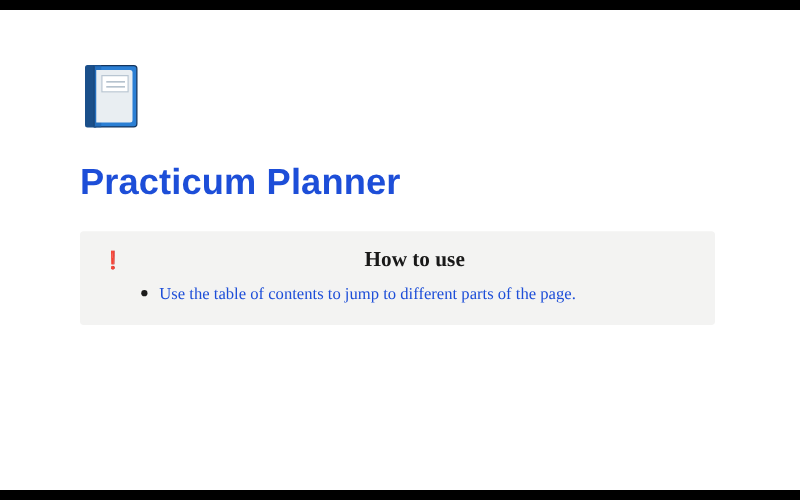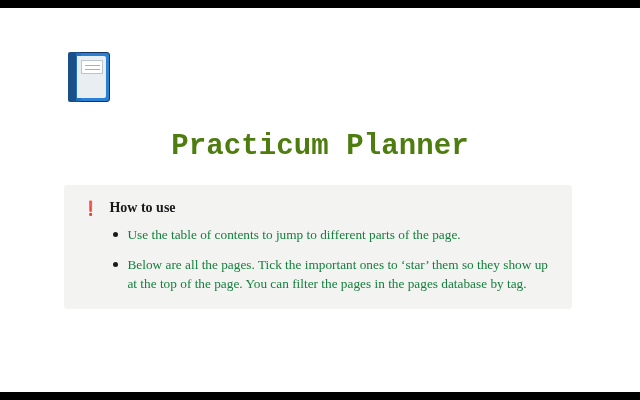--- a/index.html
+++ b/index.html
@@ -91,27 +91,26 @@
   .book .band {
     position: absolute;
     left: 7px;
     top: 0;
     width: 6px;
     height: 50px;
     background: #1f63ab;
     opacity: 0.55;
   }
   h1.title {
-    font-family: Liberation Mono, monospace;
+    font-family: Liberation Sans, sans-serif;
     font-size: 29px;
     font-weight: bold;
-    color: #4d7c0f;
+    color: #1d4ed8;
     margin: 0 0 22px 0;
     letter-spacing: 0.1px;
-    text-align: center;
   }
   .callout {
     background: #f3f3f2;
     border-radius: 3px;
     padding: 14px 18px 16px 18px;
     display: flex;
     align-items: flex-start;
     width: 508px;
     box-sizing: border-box;
   }
@@ -121,37 +120,38 @@
     font-weight: bold;
     line-height: 18px;
     margin-right: 10px;
     flex: 0 0 auto;
     font-family: "Liberation Sans", sans-serif;
   }
   .callout-body {
     flex: 1 1 auto;
   }
   .callout-heading {
-    font-size: 14px;
+    font-size: 17px;
     font-weight: bold;
     color: #191919;
     line-height: 18px;
     margin-bottom: 8px;
+    text-align: center;
   }
   ul.bullets {
     list-style: none;
     margin: 0;
     padding: 0;
   }
   ul.bullets li {
     position: relative;
     padding-left: 18px;
     font-size: 13.3px;
     line-height: 19px;
-    color: #15803d;
+    color: #1d4ed8;
     margin-bottom: 11px;
   }
   ul.bullets li:last-child {
     margin-bottom: 0;
   }
   ul.bullets li:before {
     content: "";
     position: absolute;
     left: 4px;
     top: 7px;
@@ -178,19 +178,18 @@
     </div>
 
     <h1 class="title">Practicum Planner</h1>
 
     <div class="callout">
       <div class="callout-icon">❗</div>
       <div class="callout-body">
         <div class="callout-heading">How to use</div>
         <ul class="bullets">
           <li>Use the table of contents to jump to different parts of the page.</li>
-          <li>Below are all the pages. Tick the important ones to ‘star’ them so they show up at the top of the page. You can filter the pages in the pages database by tag.</li>
         </ul>
       </div>
     </div>
 
   </div>
 </div>
 
 </body></html>

